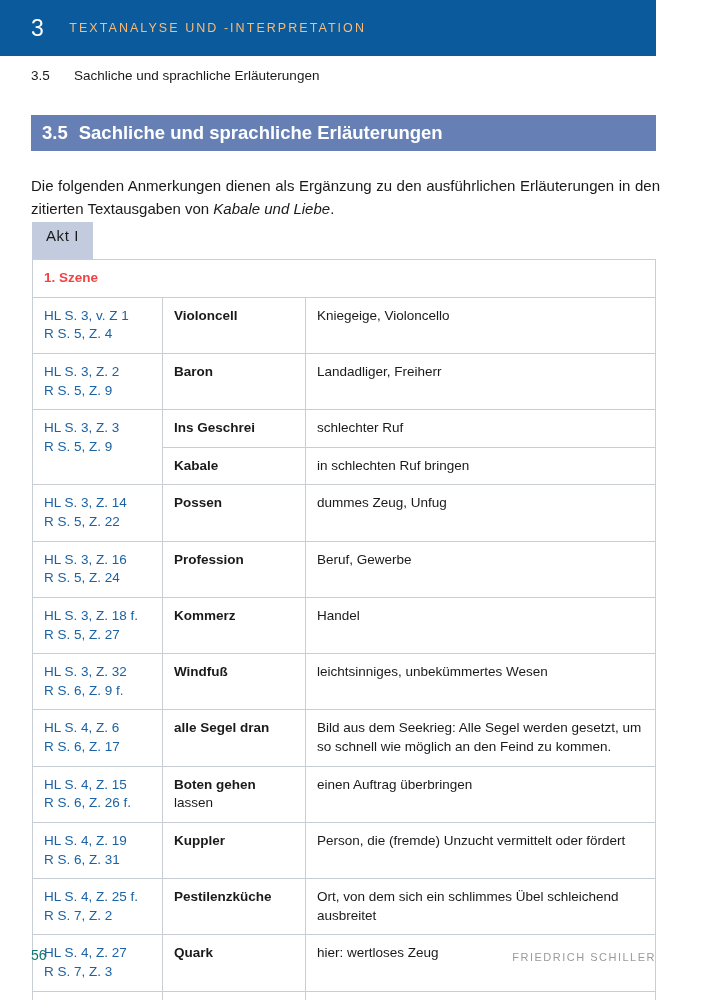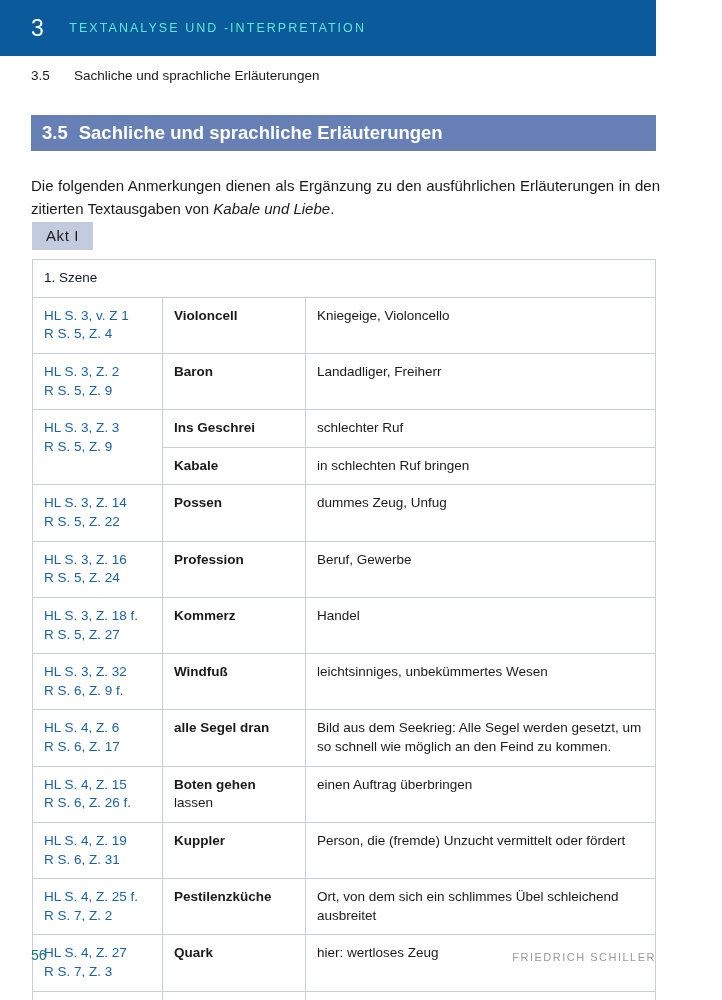--- a/index.html
+++ b/index.html
@@ -30,21 +30,21 @@
   }
   .chapter-number {
     color: #ffffff;
     font-size: 23px;
     font-weight: 400;
     margin-left: 31px;
     line-height: 1;
     letter-spacing: 0.5px;
   }
   .chapter-title {
-    color: #5eead4;
+    color: #fdba74;
     font-size: 12.5px;
     font-weight: 400;
     letter-spacing: 2.05px;
     margin-left: 25px;
     white-space: nowrap;
   }
 
   
   .breadcrumb {
     position: absolute;
@@ -100,21 +100,21 @@
     text-align: justify;
   }
   .intro em { font-style: italic; }
 
   
   .akt-badge {
     position: absolute;
     left: 32px;
     top: 222px;
     min-width: 56px;
-    padding: 5px 14px 6px 14px;
+    padding: 5px 14px 16px 14px;
     background: #C3CBDE;
     color: #1a1a1a;
     font-size: 15px;
     font-weight: 400;
     letter-spacing: 0.6px;
     box-sizing: border-box;
   }
 
   
   .glossary-wrap {
@@ -133,25 +133,25 @@
   table.glossary col.c-term  { width: 143px; }
   table.glossary col.c-gloss { width: auto;  }
 
   table.glossary td {
     border: 1px solid #C9CDD4;
     padding: 9px 10px 9px 11px;
     vertical-align: top;
     line-height: 1.38;
   }
   td.scene-head {
-    font-weight: normal;
+    font-weight: bold;
     font-size: 13.5px;
     padding-top: 7px;
     padding-bottom: 7px;
-    color: #0f172a;
+    color: #ef4444;
   }
   td.ref {
     color: #1B62A5;
     font-weight: normal;
     white-space: nowrap;
   }
   td.term {
     font-weight: bold;
     color: #1a1a1a;
   }

